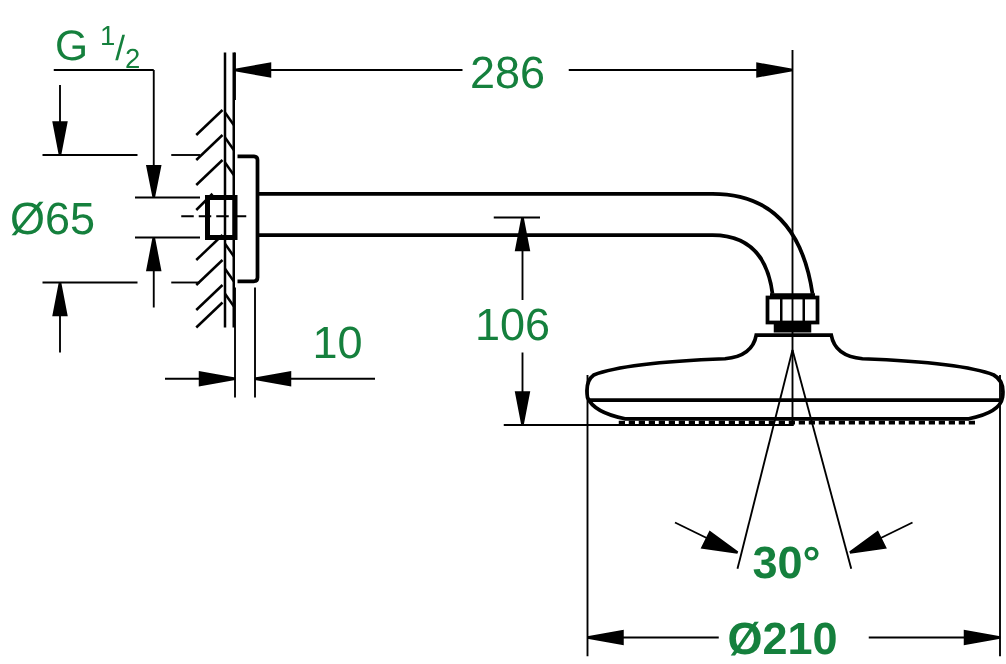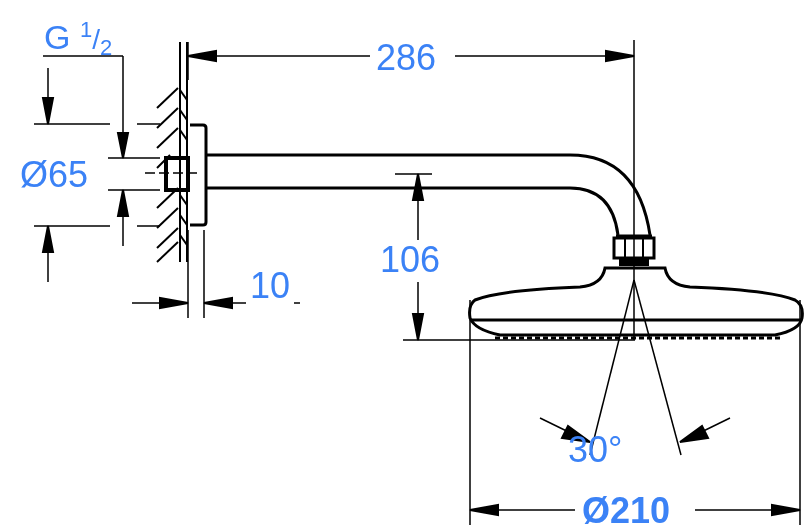--- a/index.html
+++ b/index.html
@@ -1,18 +1,18 @@
 <!DOCTYPE html>
 <html><head>
 <meta charset="utf-8">
 <style>
   html, body { margin: 0; padding: 0; background: #ffffff; }
   body { width: 805px; height: 531px; overflow: hidden; position: relative; font-family: "Liberation Sans", sans-serif; }
   #drawing { position: absolute; left: 0; top: 0; width: 805px; height: 531px; }
-  .lbl { position: absolute; color: #3b82f6; font-family: "Liberation Sans", sans-serif; font-size: 36px; line-height: 1; white-space: nowrap; background: #fff; padding: 0 4px; }
+  .lbl { position: absolute; color: #15803d; font-family: "Liberation Sans", sans-serif; font-size: 36px; line-height: 1; white-space: nowrap; background: #fff; padding: 0 4px; }
   .sup { font-size: 22px; position: relative; top: -12px; }
   .sub { font-size: 22px; position: relative; top: 6px; }
 </style>
 </head>
 <body>
 
 <svg id="drawing" viewBox="0 0 805 531" xmlns="http://www.w3.org/2000/svg">
   <g stroke="#000" fill="none" stroke-width="2">
 
     <g stroke-width="2">
@@ -104,18 +104,18 @@
     <path d="M470,510 L498,505 L498,515 Z" fill="#000"></path>
     <line x1="695" y1="510" x2="800" y2="510" stroke-width="1.5"></line>
     <path d="M800,510 L772,505 L772,515 Z" fill="#000"></path>
   </g>
 </svg>
 
 <div class="lbl" style="left:40px; top:20px; font-size:34px;">
   <span>G</span>
   <span class="sup">1</span><span style="font-size:28px;">/</span><span class="sub">2</span>
 </div>
-<div class="lbl" style="left:16px; top:157px;">Ø65</div>
+<div class="lbl" style="left:4px; top:157px;">Ø65</div>
 <div class="lbl" style="left:372px; top:40px;text-align:center;">286</div>
 <div class="lbl" style="left:376px; top:242px;">106</div>
-<div class="lbl" style="left:246px; top:268px;">10</div>
-<div class="lbl" style="left:564px; top:432px; background:transparent;">30°</div>
+<div class="lbl" style="left:246px; top:256px;">10</div>
+<div class="lbl" style="left:598px; top:432px; background:transparent;font-weight:bold;">30°</div>
 <div class="lbl" style="left:578px; top:493px;font-weight:bold;">Ø210</div>
 
 </body></html>

